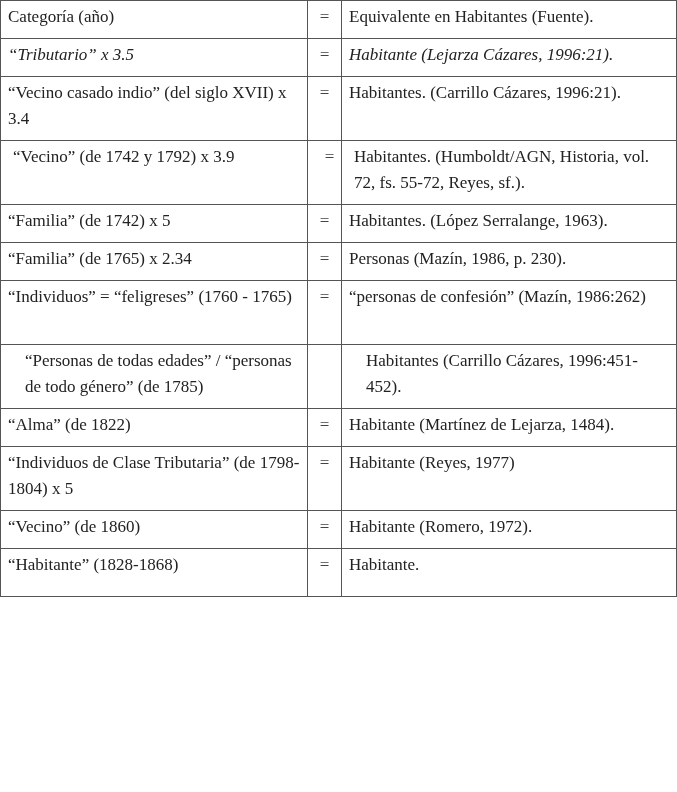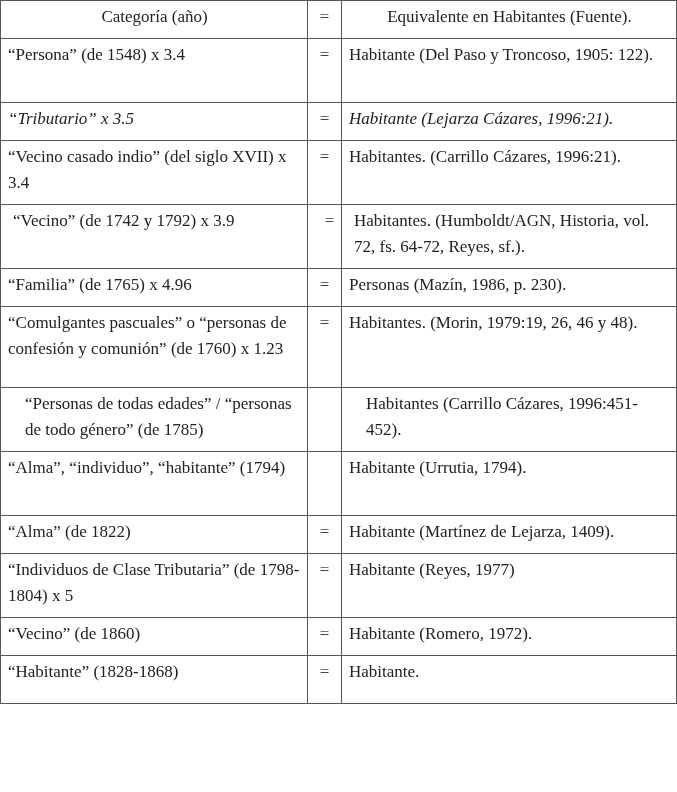--- a/index.html
+++ b/index.html
@@ -15,21 +15,21 @@
   }
   td {
     border: 1.5px solid #555555;
     vertical-align: top;
     padding: 3px 6px 4px 7px;
   }
   td.eq { text-align: center; padding-left: 2px; padding-right: 2px; color: #444; }
   col.c1 { width: 307px; }
   col.c2 { width: 34px; }
   col.c3 { width: 335px; }
-  tr.r0 td { height: 30px; text-align: center; }
+  tr.r0 td { height: 30px; }
   tr.r1 td { height: 56px; }
   tr.r2 td { height: 30px; font-style: italic; }
   tr.r3 td { height: 56px; }
   tr.r4 td { height: 56px; padding-left: 12px; }
   tr.r5 td { height: 30px; }
   tr.r6 td { height: 30px; }
   tr.r7 td { height: 56px; }
   tr.r8 td { height: 73px; }
   tr.r9 td { height: 56px; padding-left: 24px; }
   tr.r10 td { height: 56px; }
@@ -46,64 +46,59 @@
       <col class="c1">
       <col class="c2">
       <col class="c3">
     </colgroup>
   <tbody>
       <tr class="r0">
     <td>Categoría (año)</td>
     <td class="eq">=</td>
     <td>Equivalente en Habitantes (Fuente).</td>
   </tr>
-  <tr class="r1">
-    <td>“Persona” (de 1548) x 3.4</td>
-    <td class="eq">=</td>
-    <td>Habitante (Del Paso y Troncoso, 1905: 122).</td>
-  </tr>
   <tr class="r2">
     <td>“Tributario” x 3.5</td>
     <td class="eq">=</td>
     <td>Habitante (Lejarza Cázares, 1996:21).</td>
   </tr>
   <tr class="r3">
     <td>“Vecino casado indio” (del siglo XVII) x 3.4</td>
     <td class="eq">=</td>
     <td>Habitantes. (Carrillo Cázares, 1996:21).</td>
   </tr>
   <tr class="r4">
     <td>“Vecino” (de 1742 y 1792) x 3.9</td>
     <td class="eq">=</td>
-    <td>Habitantes. (Humboldt/AGN, Historia, vol. 72, fs. 64-72, Reyes, sf.).</td>
+    <td>Habitantes. (Humboldt/AGN, Historia, vol. 72, fs. 55-72, Reyes, sf.).</td>
+  </tr>
+  <tr class="r5">
+    <td>“Familia” (de 1742) x 5</td>
+    <td class="eq">=</td>
+    <td>Habitantes. (López Serralange, 1963).</td>
   </tr>
   <tr class="r6">
-    <td>“Familia” (de 1765) x 4.96</td>
+    <td>“Familia” (de 1765) x 2.34</td>
     <td class="eq">=</td>
     <td>Personas (Mazín, 1986, p. 230).</td>
   </tr>
-  <tr class="r8">
-    <td>“Comulgantes pascuales” o “personas de confesión y comunión” (de 1760) x 1.23</td>
+  <tr class="r7">
+    <td>“Individuos” = “feligreses” (1760 - 1765)</td>
     <td class="eq">=</td>
-    <td>Habitantes. (Morin, 1979:19, 26, 46 y 48).</td>
+    <td>“personas de confesión” (Mazín, 1986:262)</td>
   </tr>
   <tr class="r9">
     <td>“Personas de todas edades” / “personas de todo género” (de 1785)</td>
     <td class="eq"></td>
     <td>Habitantes (Carrillo Cázares, 1996:451-452).</td>
   </tr>
-  <tr class="r10">
-    <td>“Alma”, “individuo”, “habitante” (1794)</td>
-    <td class="eq"></td>
-    <td>Habitante (Urrutia, 1794).</td>
-  </tr>
   <tr class="r11">
     <td>“Alma” (de 1822)</td>
     <td class="eq">=</td>
-    <td>Habitante (Martínez de Lejarza, 1409).</td>
+    <td>Habitante (Martínez de Lejarza, 1484).</td>
   </tr>
   <tr class="r12">
     <td>“Individuos de Clase Tributaria” (de 1798-1804) x 5</td>
     <td class="eq">=</td>
     <td>Habitante (Reyes, 1977)</td>
   </tr>
   <tr class="r13">
     <td>“Vecino” (de 1860)</td>
     <td class="eq">=</td>
     <td>Habitante (Romero, 1972).</td>

